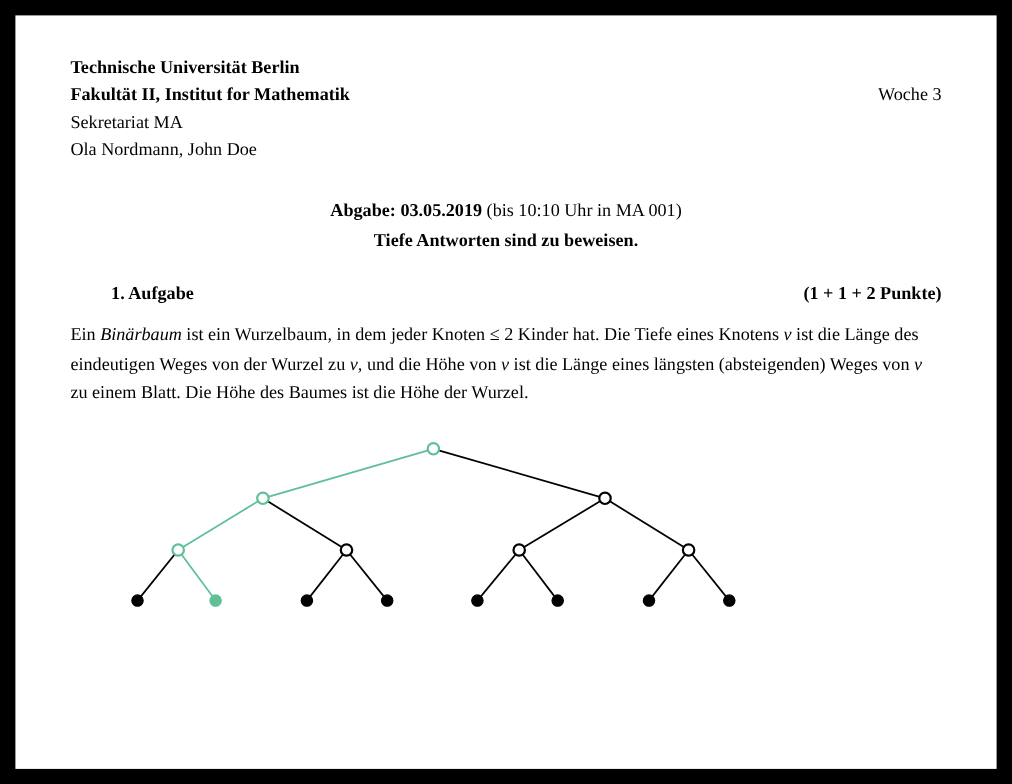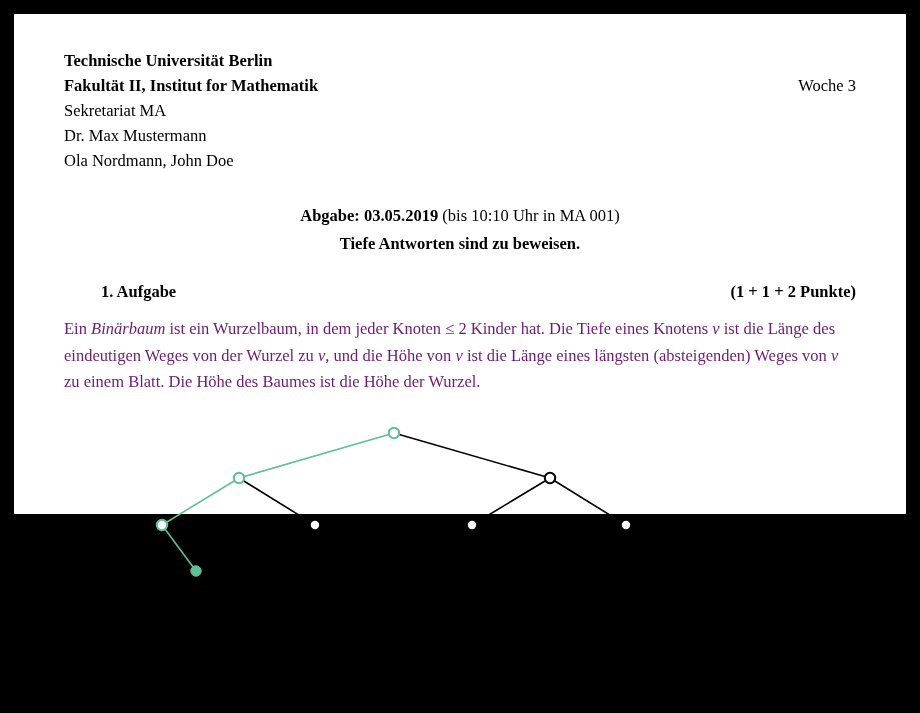--- a/index.html
+++ b/index.html
@@ -11,21 +11,21 @@
     height: 713px;
     background: #000000;
     font-family: "Liberation Serif", serif;
     overflow: hidden;
   }
   .page {
     position: absolute;
     left: 14px;
     top: 14px;
     width: 892px;
-    height: 500px;
+    height: 685px;
     background: #ffffff;
   }
   .content {
     position: absolute;
     left: 50px;
     top: 34px;
     width: 792px;
   }
   
   .header {
@@ -81,21 +81,21 @@
     font-size: 16.5px;
     margin-left: 37px;
   }
   .task-label { font-weight: bold; }
   .task-points { font-weight: bold; }
   .body-text {
     margin-top: 14px;
     font-size: 16.5px;
     line-height: 26.5px;
     text-align: left;
-    color: #701a75;
+    color: #000000;
   }
   .body-text i { font-style: italic; }
   
   .figure {
     margin-top: 20px;
     width: 100%;
     height: 180px;
     position: relative;
   }
   svg { display: block; }
@@ -108,21 +108,20 @@
 
     <div class="header">
       <div class="hdr-row">
         <span class="hdr-left-b">Technische Universität Berlin</span>
       </div>
       <div class="hdr-row">
         <span class="hdr-left-b">Fakultät II, Institut for Mathematik</span>
         <span>Woche 3</span>
       </div>
       <div class="hdr-plain">Sekretariat MA</div>
-      <div class="hdr-plain">Dr. Max Mustermann</div>
       <div class="hdr-plain">Ola Nordmann, John Doe</div>
     </div>
 
     <div class="title-block">
       <div class="doc-sub"><b>Abgabe: 03.05.2019</b><span> (bis 10:10 Uhr in MA 001)</span></div>
       <div class="doc-sub2">Tiefe Antworten sind zu beweisen.</div>
     </div>
 
     <div class="task-row">
       <span class="task-label">1. Aufgabe</span>

